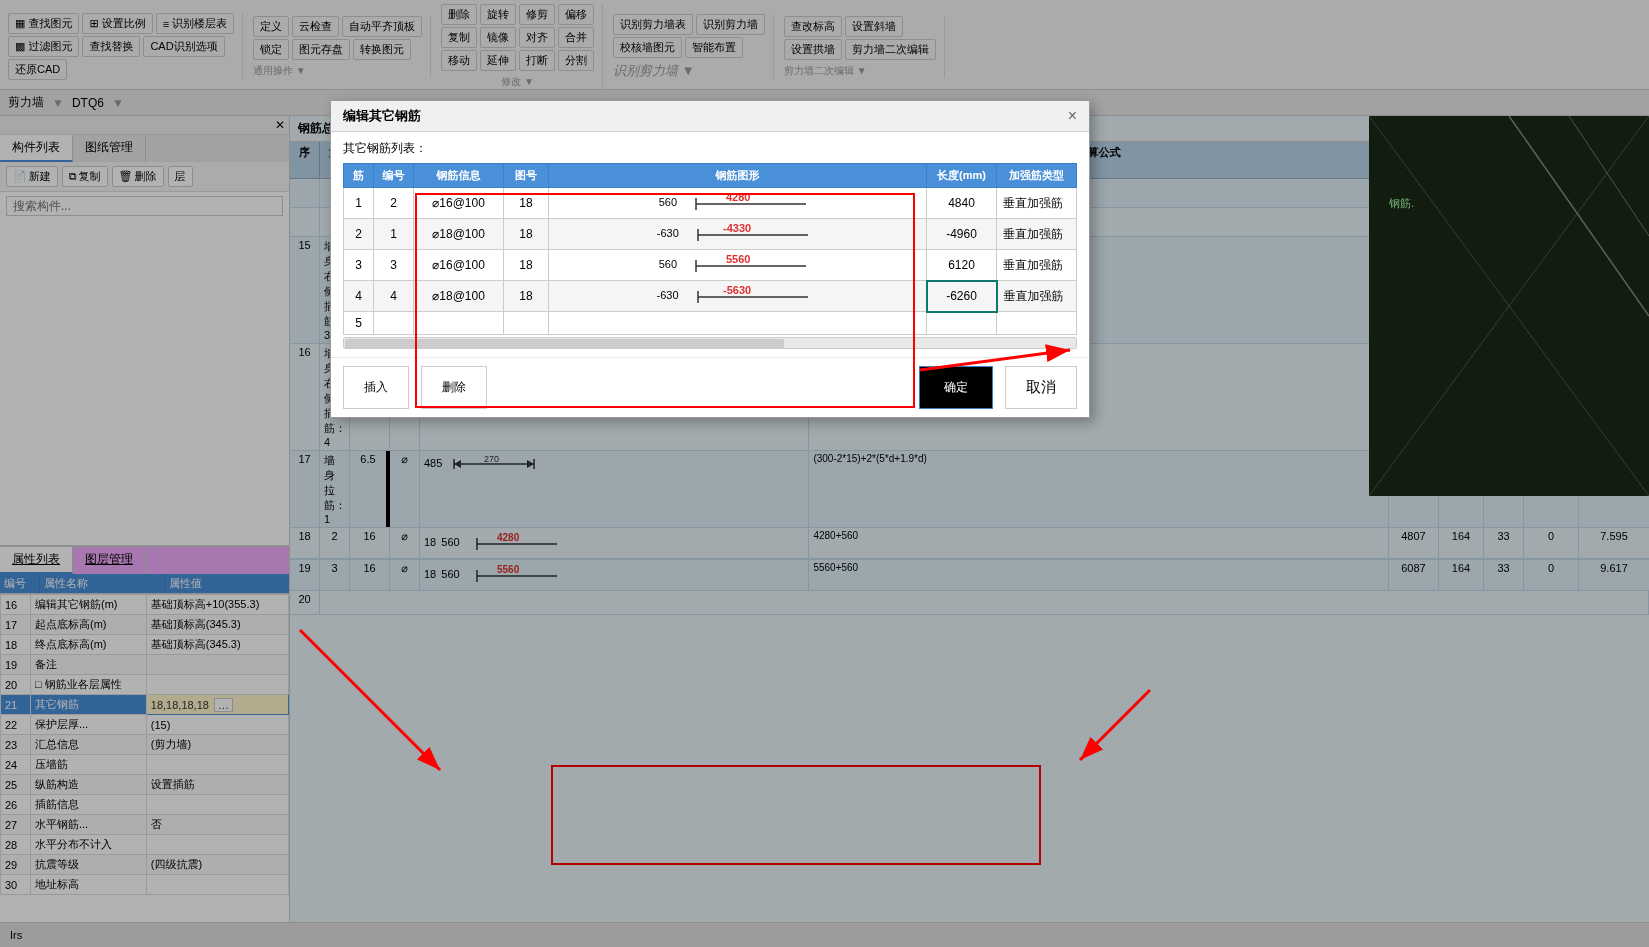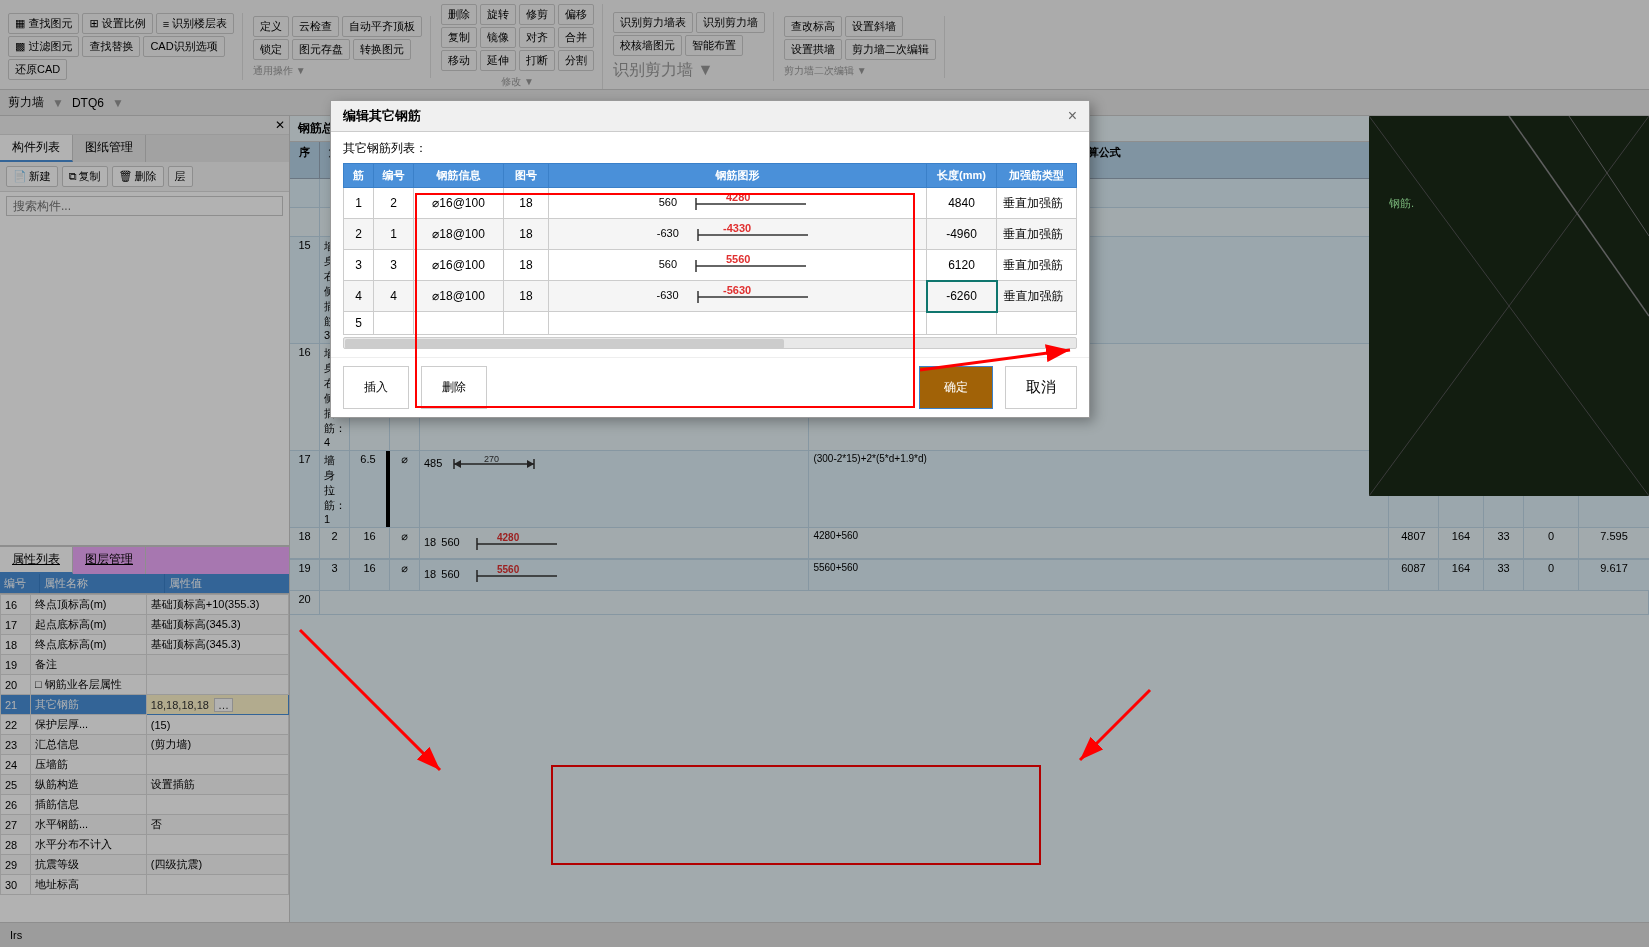--- a/index.html
+++ b/index.html
@@ -47,21 +47,21 @@
     
     .modal-overlay { position: absolute; top: 0; left: 0; width: 100%; height: 100%; background: rgba(0,0,0,0.3); z-index: 100; }
     .modal { position: absolute; top: 100px; left: 330px; width: 760px; background: #fff; border: 1px solid #999; box-shadow: 4px 4px 12px rgba(0,0,0,0.3); z-index: 101; }
     .modal-header { background: #f0f0f0; border-bottom: 1px solid #ccc; padding: 6px 12px; display: flex; justify-content: space-between; align-items: center; }
     .modal-title { font-size: 13px; font-weight: bold; }
     .modal-close { cursor: pointer; font-size: 16px; color: #666; background: none; border: none; }
     .modal-body { padding: 8px 12px; }
     .modal-label { font-size: 12px; margin-bottom: 6px; }
     .btn-insert { background: #fff; border: 1px solid #ccc; padding: 12px 20px; cursor: pointer; font-size: 12px; }
     .btn-delete { background: #fff; border: 1px solid #ccc; padding: 4px 20px; cursor: pointer; font-size: 12px; }
-    .btn-confirm { background: #a16207; color: #fff; border: 1px solid #3a80c9; padding: 10px 24px; cursor: pointer; font-size: 12px; }
+    .btn-confirm { background: #000000; color: #fff; border: 1px solid #3a80c9; padding: 10px 24px; cursor: pointer; font-size: 12px; }
     .btn-cancel { background: #fff; border: 1px solid #ccc; padding: 4px 20px; cursor: pointer; font-size: 15px; }
 
     
     .status-bar { position: absolute; bottom: 0; left: 0; right: 0; height: 25px; background: #e0e0e0; border-top: 1px solid #ccc; display: flex; align-items: center; padding: 0 10px; font-size: 11px; }
 
     .left-panel-top { height: 430px; overflow: hidden; border-bottom: 1px solid #ccc; }
 
   </style>
 </head>
 <body>
@@ -150,21 +150,21 @@
   </div>
   <div class="toolbar-group">
     <div style="display:flex;gap:3px;">
       <button class="toolbar-btn">识别剪力墙表</button>
       <button class="toolbar-btn">识别剪力墙</button>
     </div>
     <div style="display:flex;gap:3px;">
       <button class="toolbar-btn">校核墙图元</button>
       <button class="toolbar-btn">智能布置</button>
     </div>
-    <div style="font-size:16px;color:#999;padding-top:2px;">识别剪力墙 ▼</div>
+    <div style="font-size:13px;color:#999;padding-top:2px;font-style:italic;">识别剪力墙 ▼</div>
   </div>
   <div class="toolbar-group">
     <div style="display:flex;gap:3px;">
       <button class="toolbar-btn">查改标高</button>
       <button class="toolbar-btn">设置斜墙</button>
     </div>
     <div style="display:flex;gap:3px;">
       <button class="toolbar-btn">设置拱墙</button>
       <button class="toolbar-btn">剪力墙二次编辑</button>
     </div>
@@ -220,21 +220,21 @@
       <div style="background:#4a90d9;color:#fff;display:flex;font-size:11px;border-bottom:1px solid #ccc;">
         <div style="width:40px;padding:2px 4px;border-right:1px solid #3a80c9;">编号</div>
         <div style="flex:1;padding:2px 4px;border-right:1px solid #3a80c9;">属性名称</div>
         <div style="flex:1;padding:2px 4px;">属性值</div>
       </div>
       <div class="props-table">
         <table>
           <tbody>
               <tr>
             <td style="width:30px;">16</td>
-            <td>终点顶标高(m)</td>
+            <td>编辑其它钢筋(m)</td>
             <td>基础顶标高+10(355.3)</td>
           </tr>
           <tr>
             <td>17</td>
             <td>起点底标高(m)</td>
             <td>基础顶标高(345.3)</td>
           </tr>
           <tr>
             <td>18</td>
             <td>终点底标高(m)</td>

